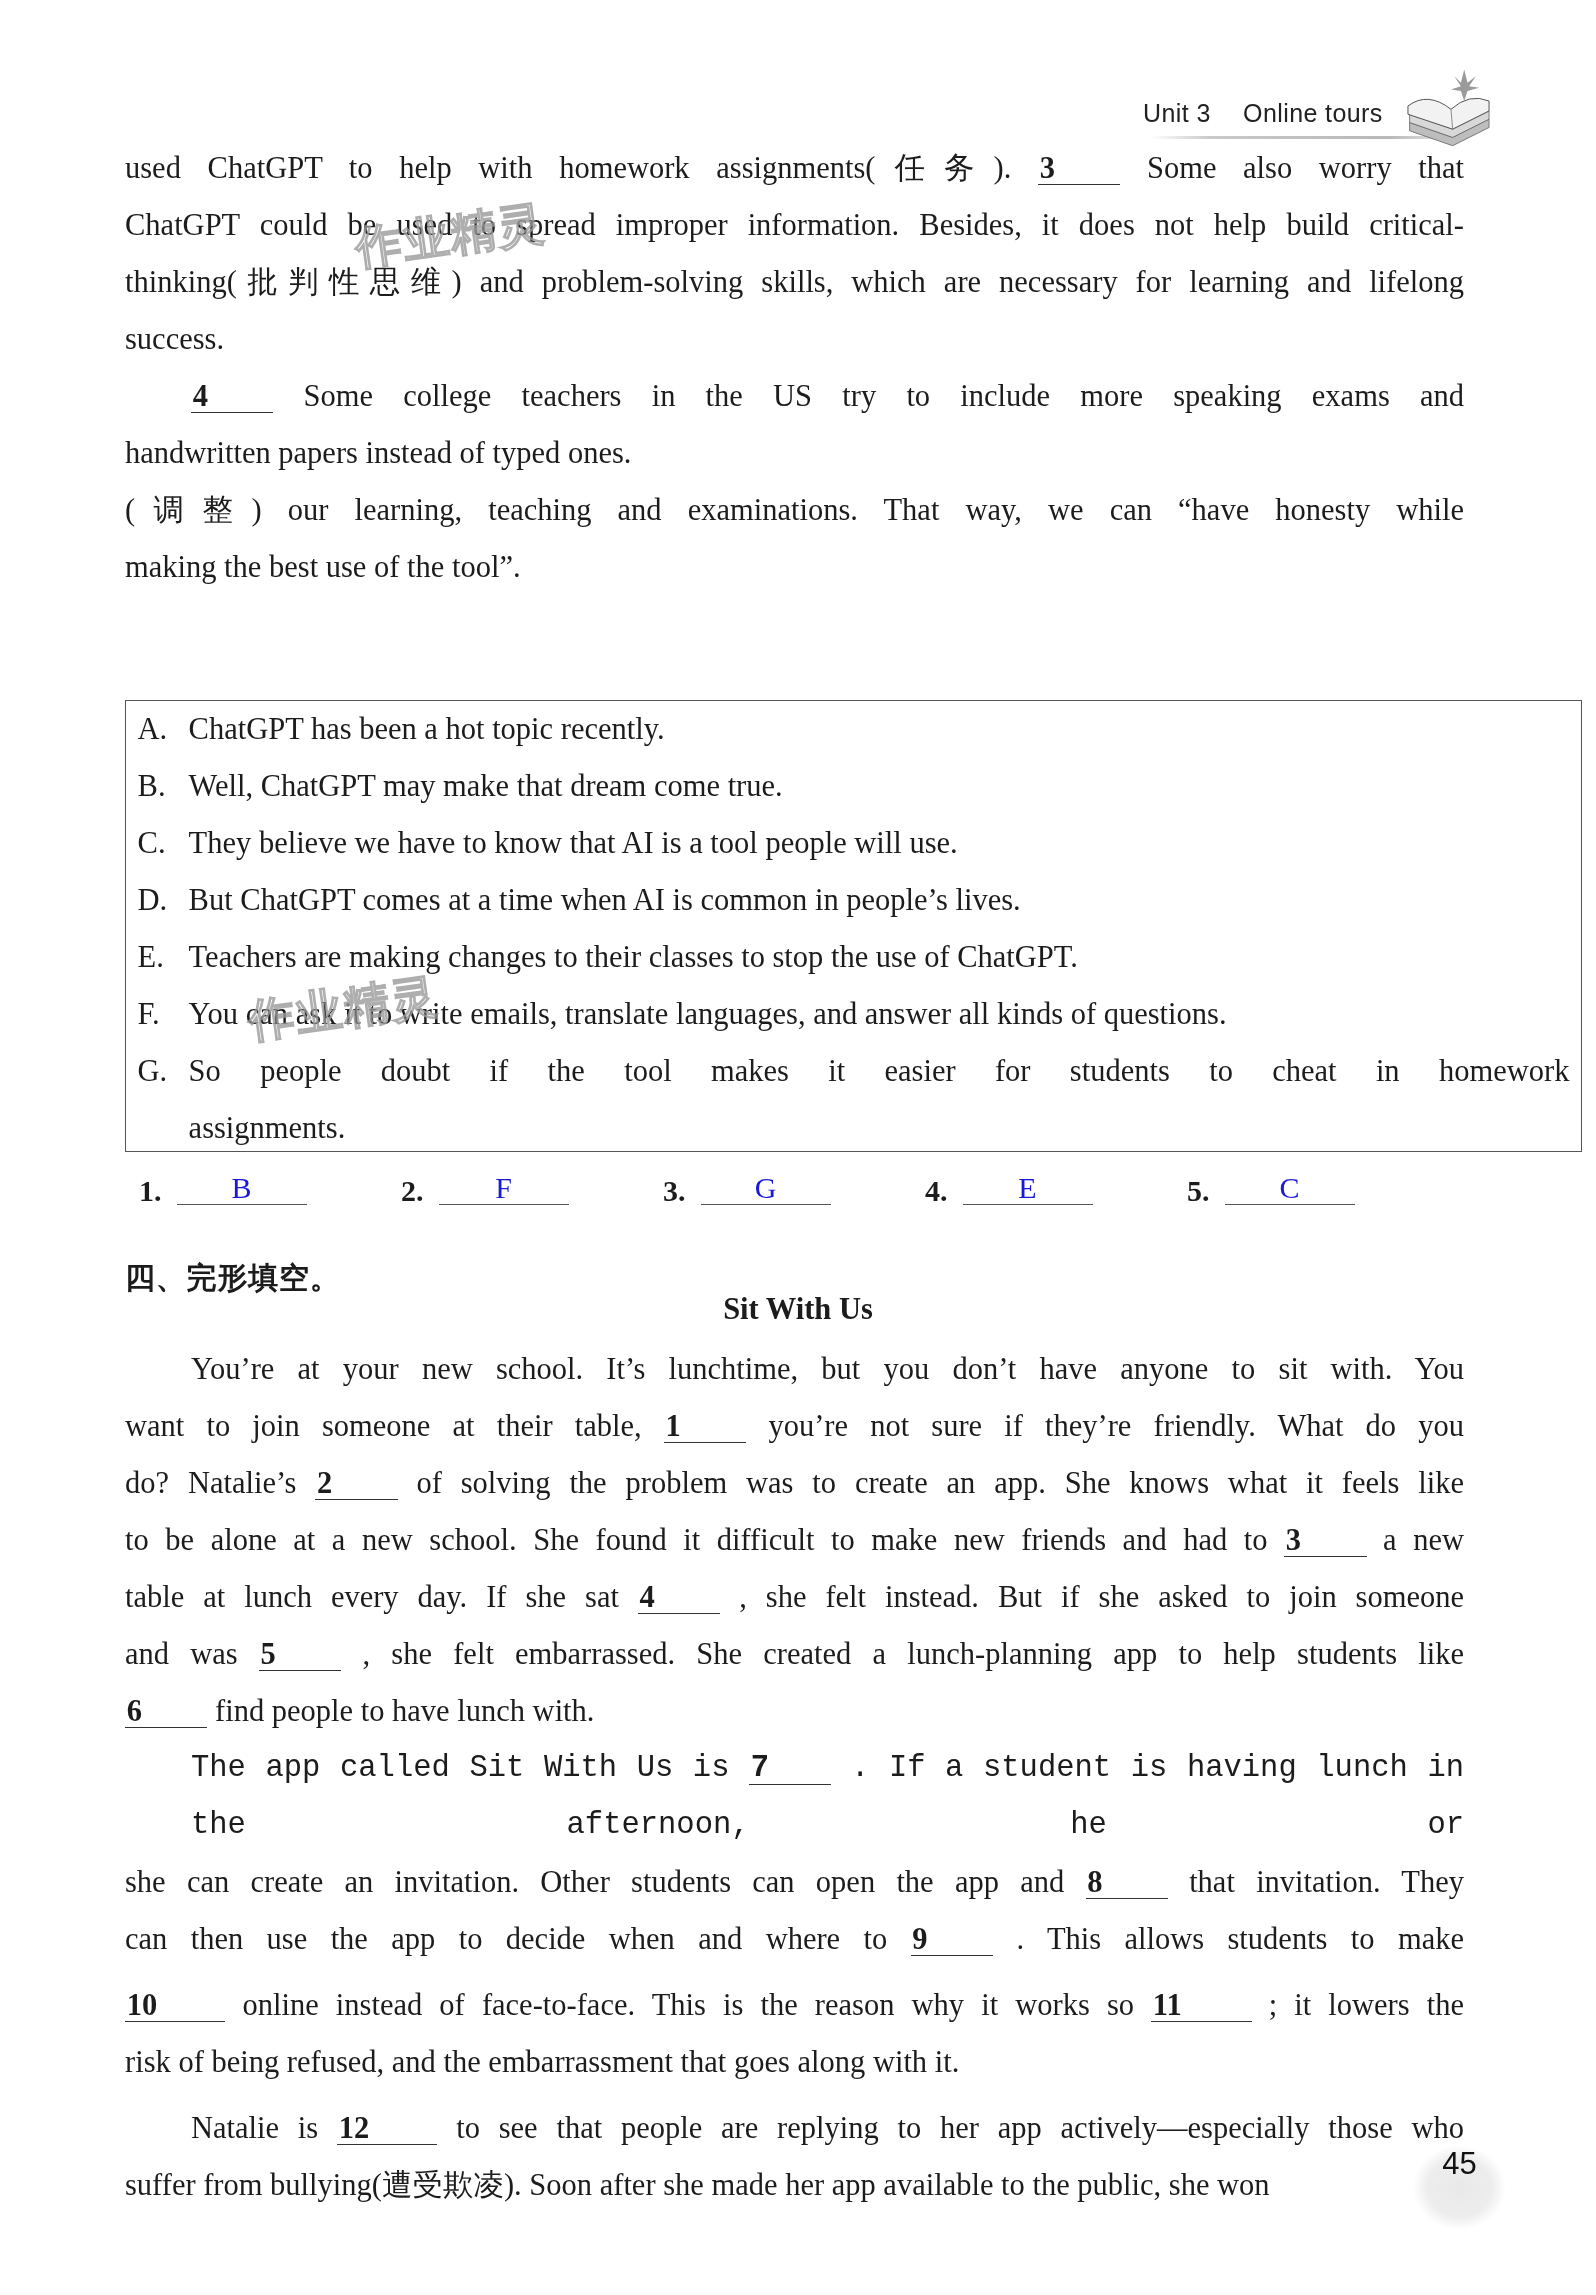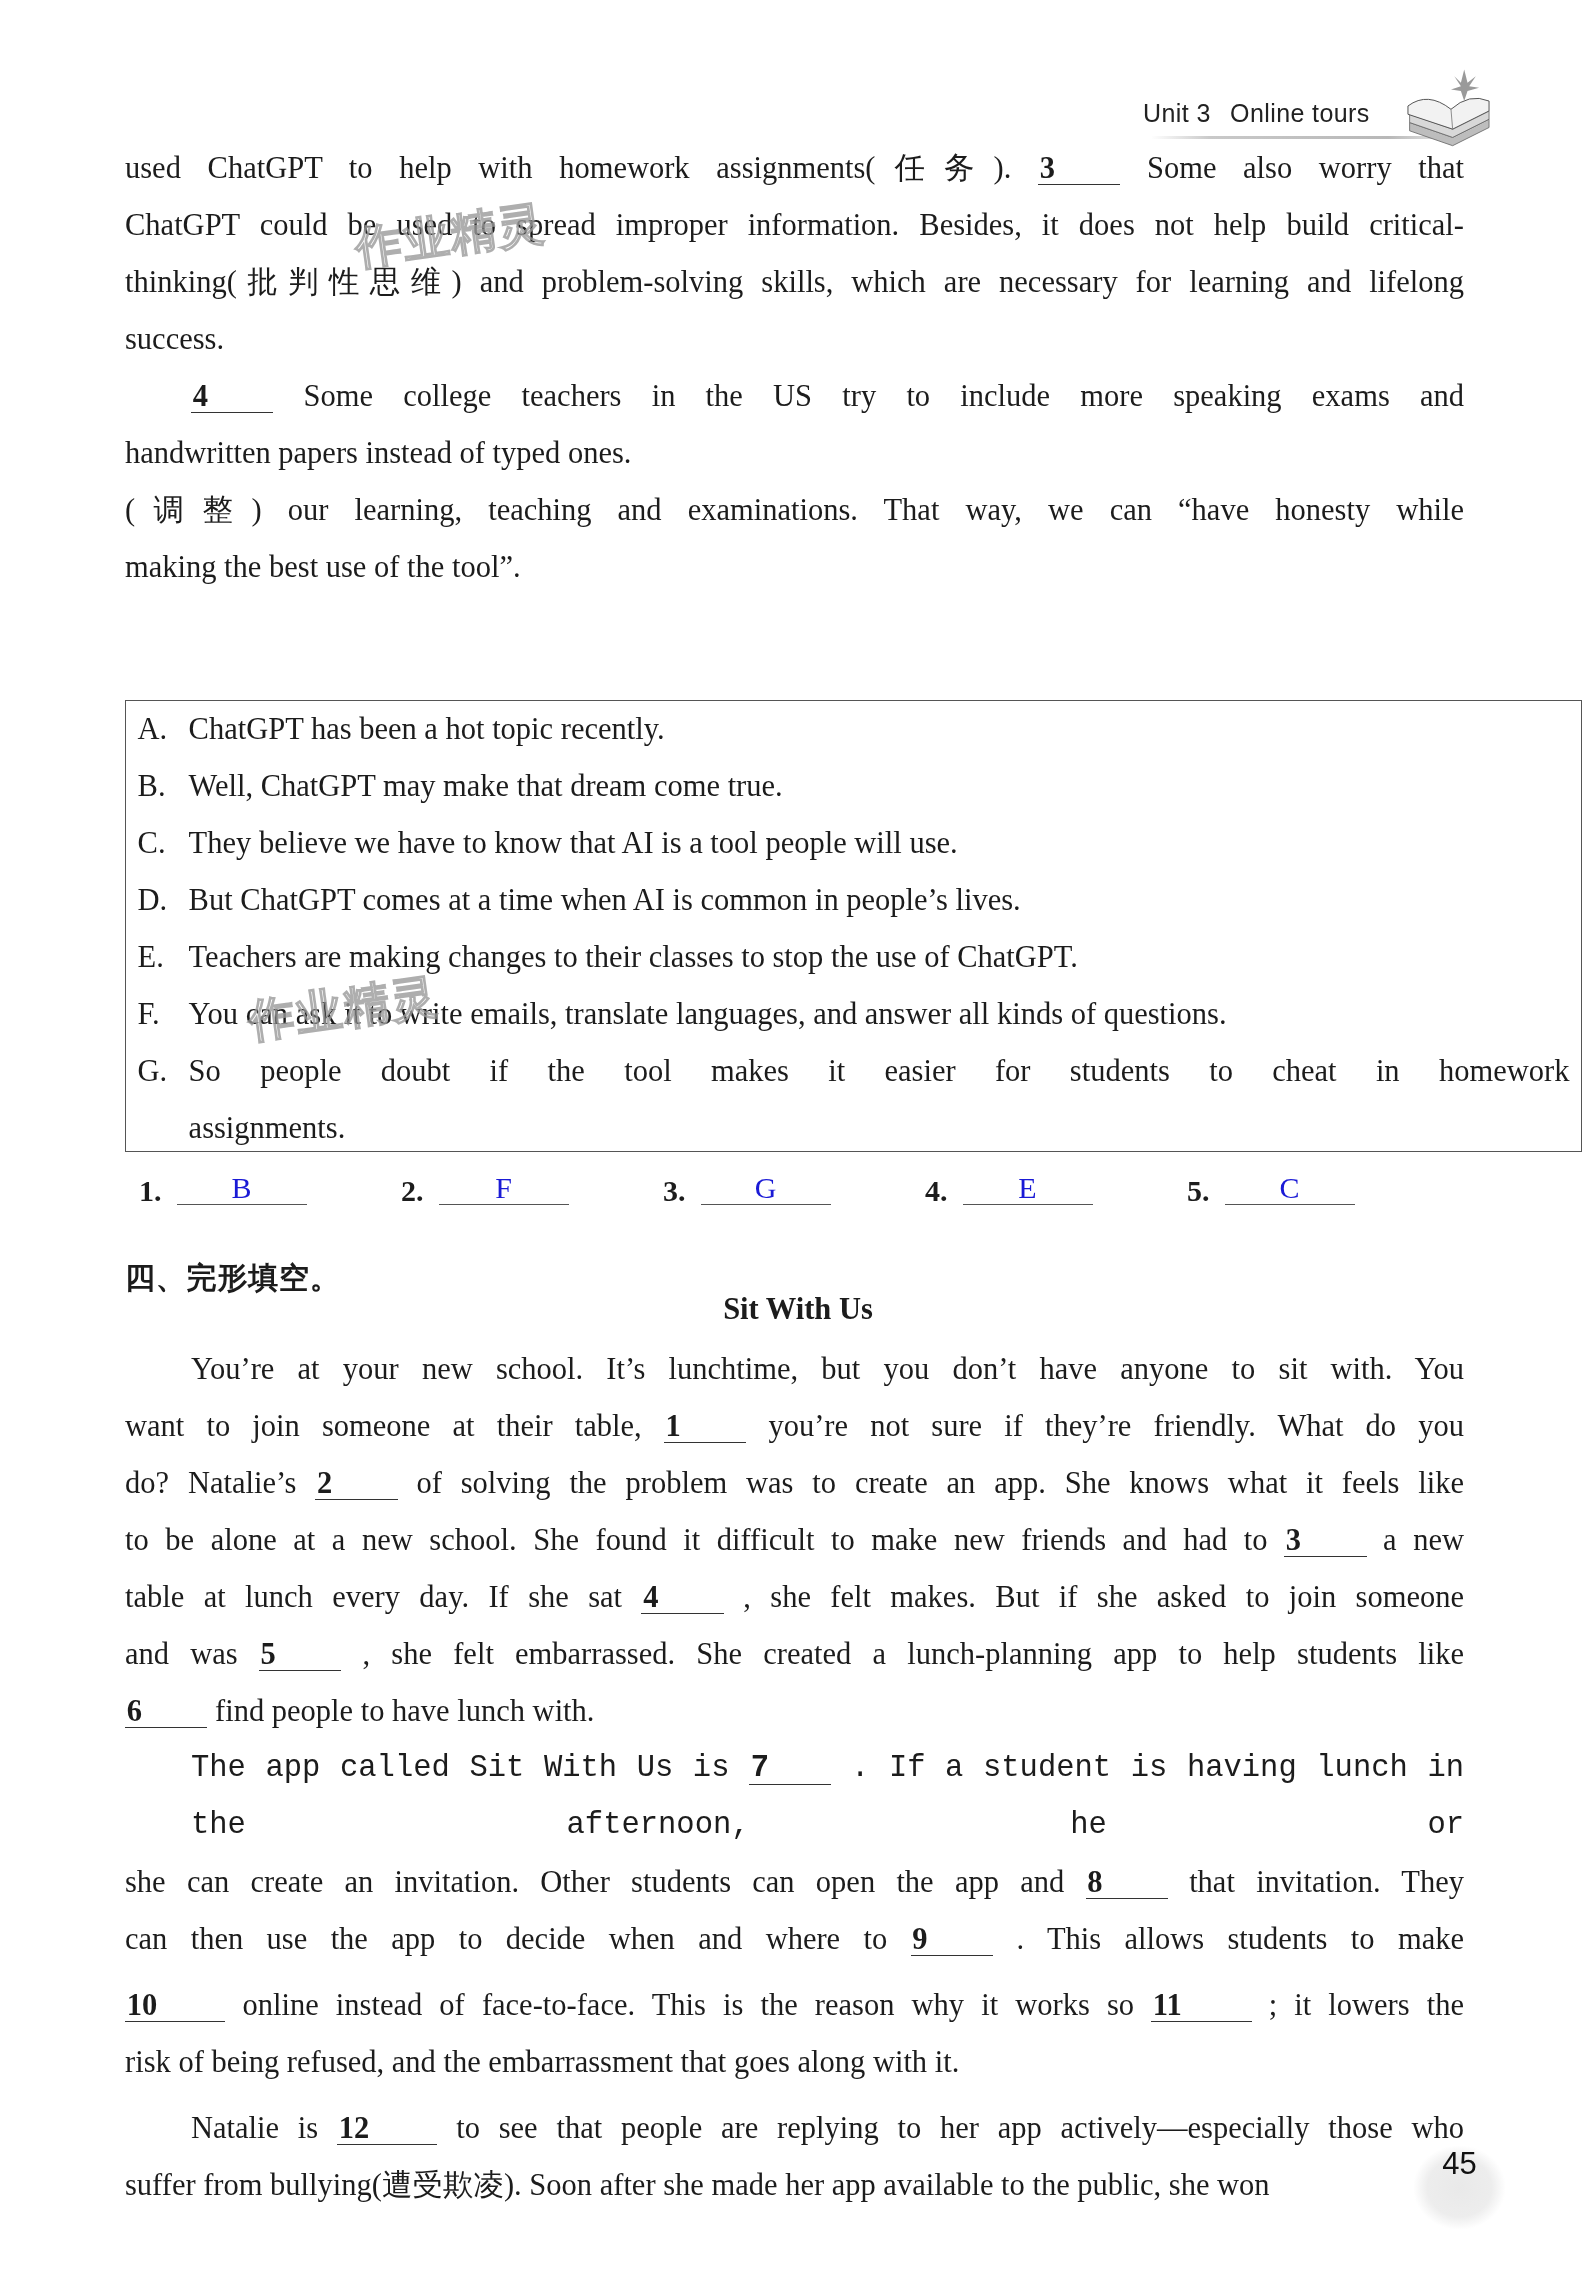--- a/index.html
+++ b/index.html
@@ -6,21 +6,21 @@
   body {
     width: 1596px; height: 2295px; position: relative; overflow: hidden;
     font-family: "Liberation Serif", "DejaVu Serif", serif;
     color: #1c1c1c;
   }
   .header {
     position: absolute; top: 99px; left: 1143px;
     font-family: "Liberation Sans", "DejaVu Sans", sans-serif;
     font-size: 25px; color: #222; letter-spacing: 0.4px;
   }
-  .header .unit { margin-right: 12px; }
+  .header .unit { margin-right: 25px; }
   .header-line {
     position: absolute; top: 136px; left: 1151px; width: 297px; height: 2.5px;
     background: linear-gradient(90deg, #ffffff 0%, #c9c9c9 20%, #b8b8b8 80%, #e8e8e8 100%);
   }
   .book-icon { position: absolute; top: 58px; left: 1403px; width: 91px; height: 91px; }
   .page {
     position: absolute; left: 125px; width: 1339px; font-size: 30.5px; line-height: 57px;
   }
   .line { display: block; text-align: justify; text-align-last: justify; white-space: normal; }
   .line.last { text-align-last: left; }
@@ -143,21 +143,21 @@
 </div>
 
 <div class="section-title">四、完形填空。</div>
 <div class="passage-title">Sit With Us</div>
 
 <div class="page" style="top:1341px;" id="cloze">
     <span class="line" style="padding-left: 66px;"><span>You’re at your new school. It’s lunchtime, but you don’t have anyone to sit with. You</span> </span>
     <span class="line"><span>want to join someone at their table,</span> <span class="blank w80">1</span> <span>you’re not sure if they’re friendly. What do you</span> </span>
     <span class="line"><span>do? Natalie’s</span> <span class="blank w80">2</span> <span>of solving the problem was to create an app. She knows what it feels like</span> </span>
     <span class="line"><span>to be alone at a new school. She found it difficult to make new friends and had to</span> <span class="blank w80">3</span> <span>a new</span> </span>
-    <span class="line"><span>table at lunch every day. If she sat</span> <span class="blank w80">4</span> <span>, she felt makes. But if she asked to join someone</span> </span>
+    <span class="line"><span>table at lunch every day. If she sat</span> <span class="blank w80">4</span> <span>, she felt instead. But if she asked to join someone</span> </span>
     <span class="line"><span>and was</span> <span class="blank w80">5</span> <span>, she felt embarrassed. She created a lunch-planning app to help students like</span> </span>
     <span class="line last"><span class="blank w80">6</span> <span>find people to have lunch with.</span> </span>
     <span class="line" style="padding-left: 66px; font-family: Liberation Mono, monospace;"><span>The app called Sit With Us is</span> <span class="blank w80">7</span> <span>. If a student is having lunch in the afternoon, he or</span> </span>
     <span class="line"><span>she can create an invitation. Other students can open the app and</span> <span class="blank w80">8</span> <span>that invitation. They</span> </span>
     <span class="line"><span>can then use the app to decide when and where to</span> <span class="blank w80">9</span> <span>. This allows students to make</span> </span>
     <span class="line"><span class="blank w110">10</span> <span>online instead of face-to-face. This is the reason why it works so</span> <span class="blank w110">11</span> <span>; it lowers the</span></span>
     <span class="line last"><span>risk of being refused, and the embarrassment that goes along with it.</span> </span>
     <span class="line" style="padding-left: 66px;"><span>Natalie is</span> <span class="blank w110">12</span> <span>to see that people are replying to her app actively—especially those who</span> </span>
     <span class="line last"><span>suffer from bullying(遭受欺凌). Soon after she made her app available to the public, she won</span> </span>
   </div>

